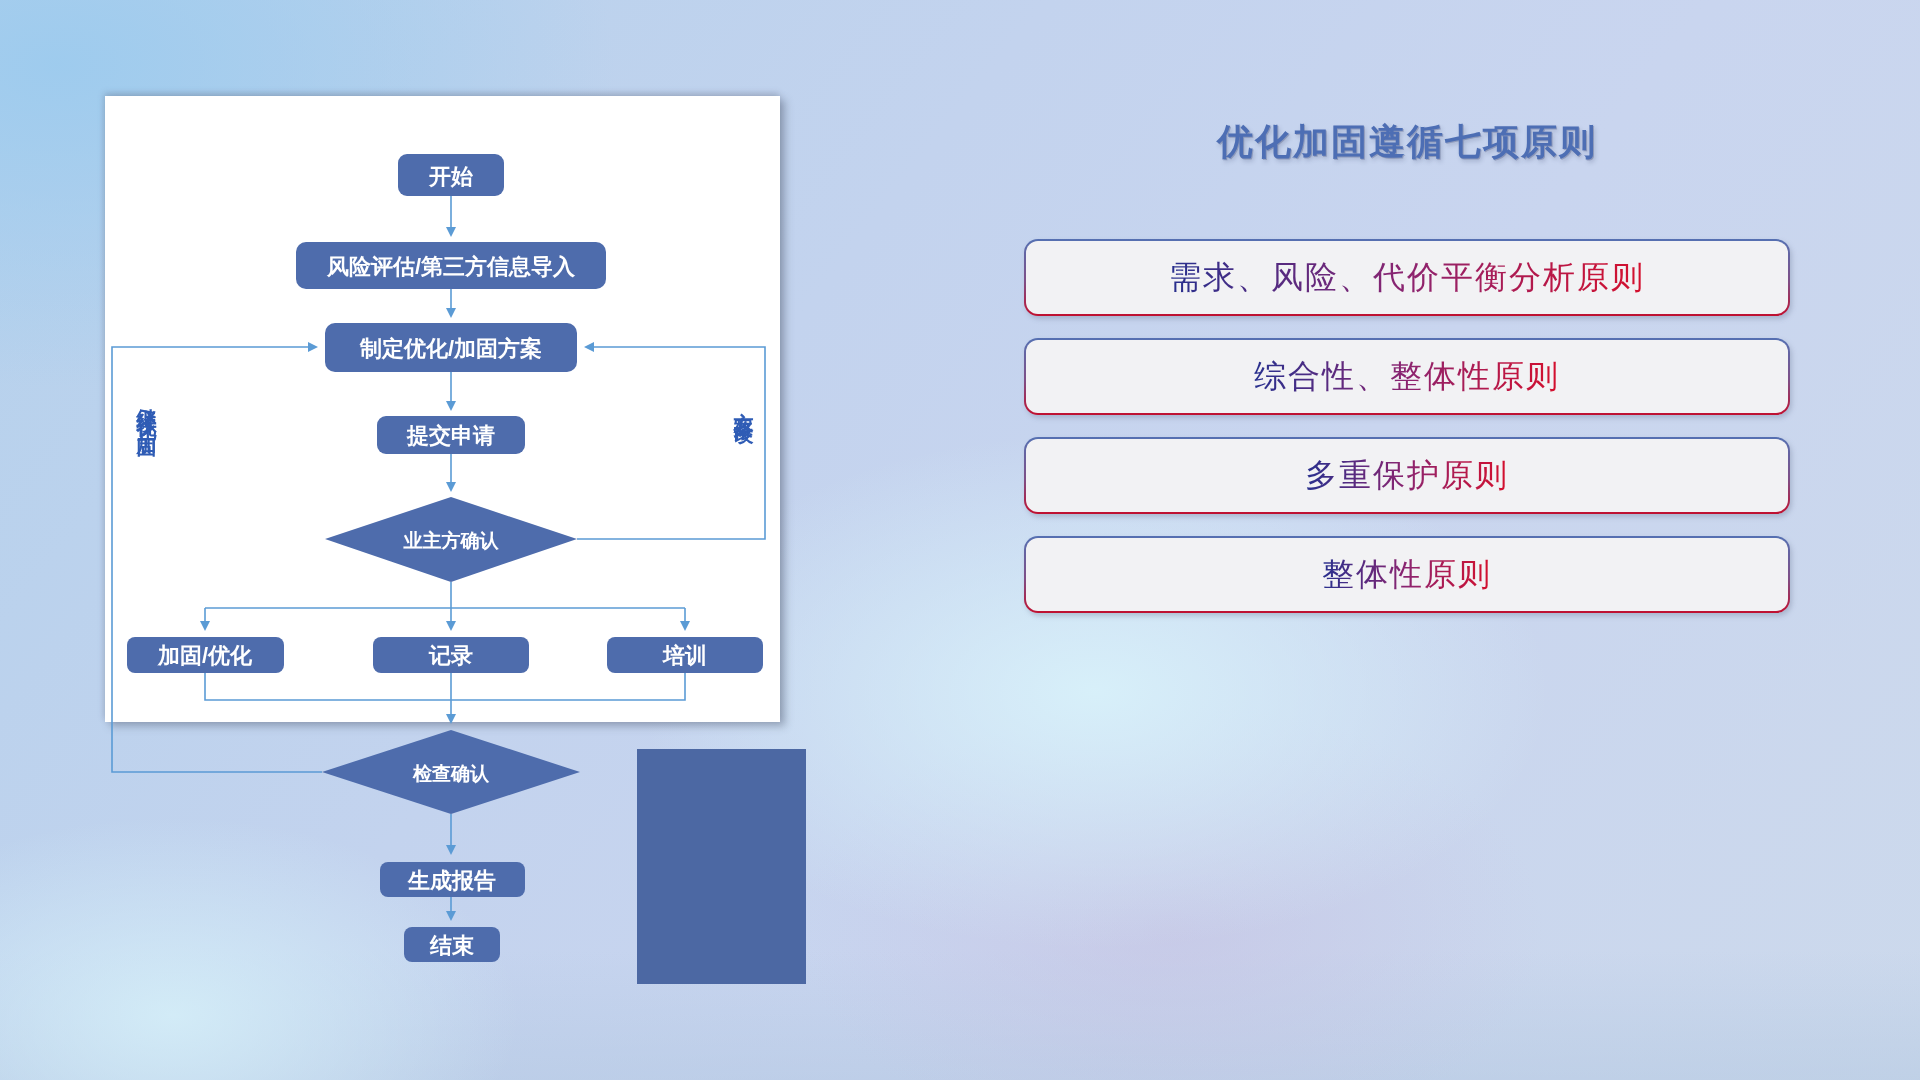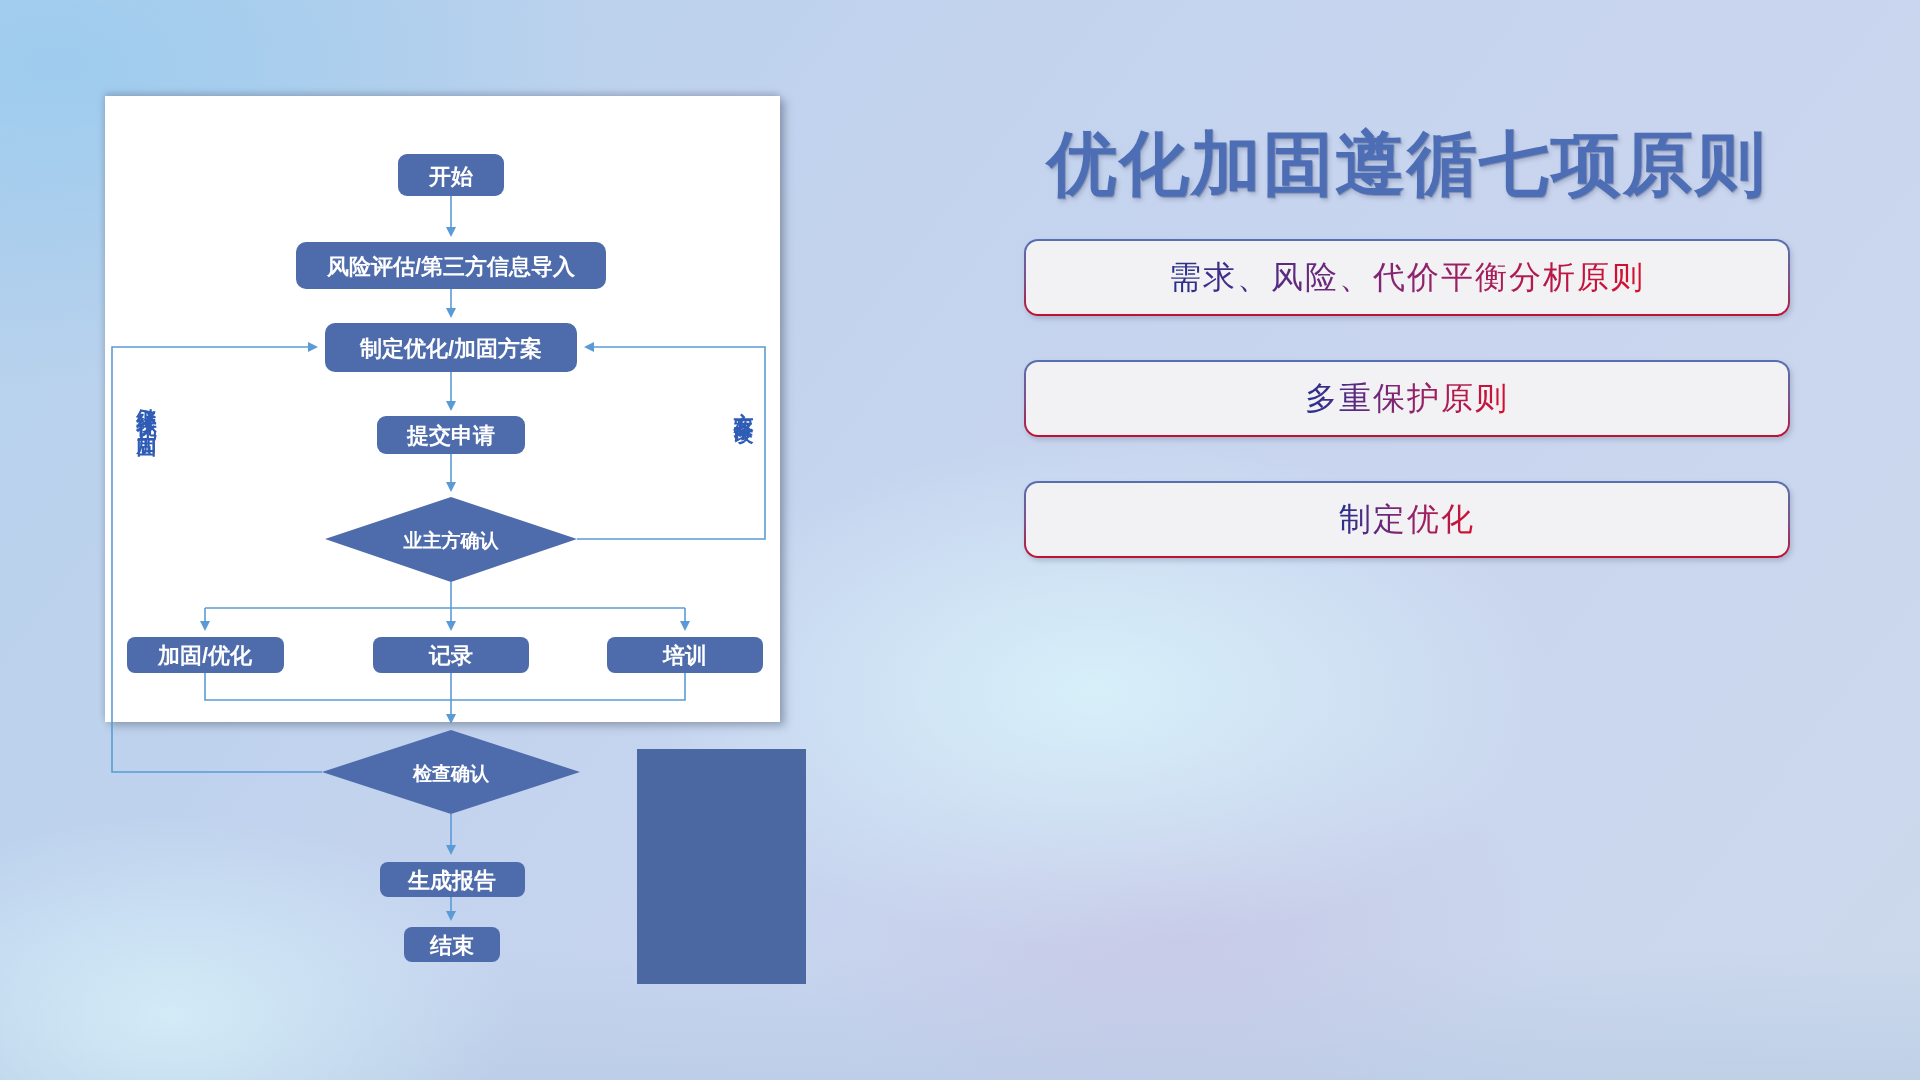--- a/index.html
+++ b/index.html
@@ -43,27 +43,27 @@
     color:#2f5cb5; font-weight:700; font-size:20px; letter-spacing:4px;
     line-height:1;
   }
   .vlabel.left{ left:32px; top:297px; }
   .vlabel.right{ left:629px; top:300px; }
 
   
   .right-panel{ position:absolute; left:1024px; top:0; width:766px; height:1080px; }
   .slide-title{
     position:absolute; top:118px; left:0; width:100%;
-    text-align:center; font-size:70px; font-weight:700; color:#4d6eb4;
+    text-align:center; font-size:36px; font-weight:700; color:#4d6eb4;
     letter-spacing:2px;
     text-shadow: 1px 1px 0 rgba(58,70,112,.30), 2px 3px 4px rgba(58,70,112,.25);
   }
   .principles{
     position:absolute; top:239px; left:0; right:0;
-    display:flex; flex-direction:column; gap:44px;
+    display:flex; flex-direction:column; gap:22px;
   }
   .principle{
     height:77px; border-radius:14px;
     border:2px solid transparent;
     background:
       linear-gradient(#f2f2f4,#f2f2f4) padding-box,
       linear-gradient(180deg,#5570b2 0%, #7e4e86 55%, #c01030 100%) border-box;
     box-shadow: 2px 3px 5px rgba(110,120,150,.35);
     display:flex; align-items:center; justify-content:center;
   }
@@ -173,21 +173,24 @@
   </div>
 
   <div class="right-panel">
     <h1 class="slide-title">优化加固遵循七项原则</h1>
 
     <div class="principles">
       <div class="principle">
         <span class="ptext">需求、风险、代价平衡分析原则</span>
       </div>
       <div class="principle">
+        <span class="ptext">综合性、整体性原则</span>
+      </div>
+      <div class="principle">
         <span class="ptext">多重保护原则</span>
       </div>
       <div class="principle">
-        <span class="ptext">制定优化</span>
+        <span class="ptext">整体性原则</span>
       </div>
     </div>
   </div>
 
 </div>
 
 </body></html>

